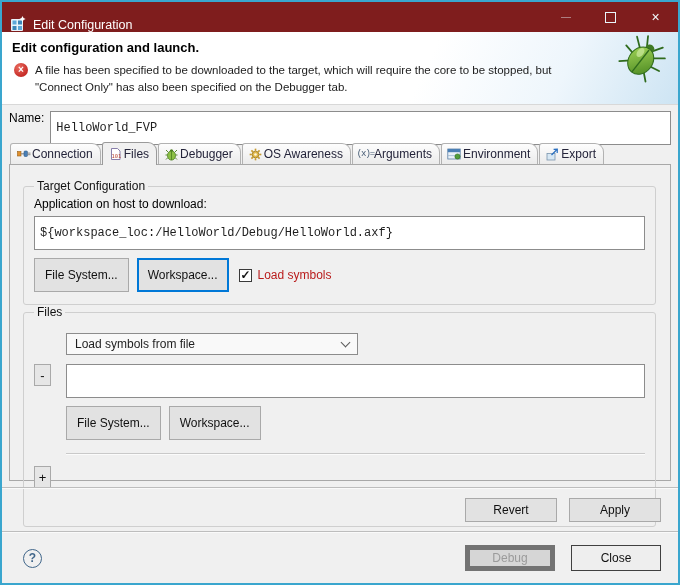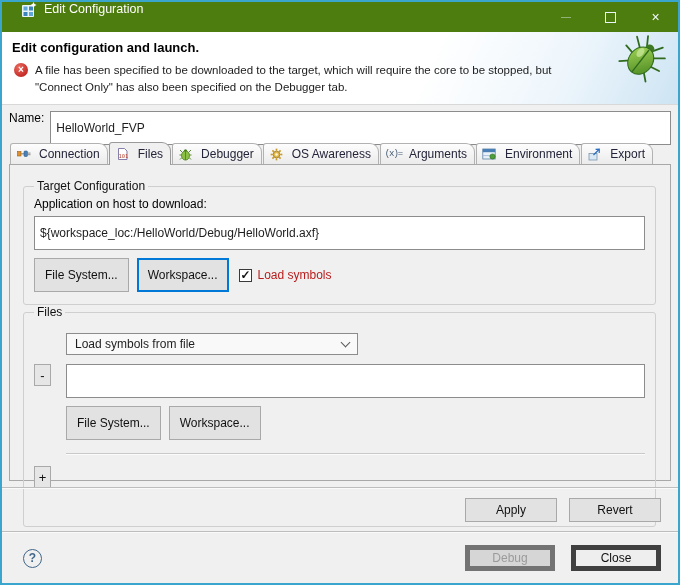--- a/index.html
+++ b/index.html
@@ -1,41 +1,41 @@
 <!DOCTYPE html>
 <html><head>
 <meta charset="utf-8">
 <style>
   html,body{margin:0;padding:0;background:#cfcfcf;font-family:"Liberation Sans",sans-serif;}
   .window{width:680px;height:585px;box-sizing:border-box;border:2px solid #3aa6ce;background:#f0f0f0;display:flex;flex-direction:column;overflow:hidden;}
   
-  .titlebar{height:30px;flex:0 0 30px;background:#4d7c0f;display:flex;align-items:flex-start;padding-left:19px;}
+  .titlebar{height:30px;flex:0 0 30px;background:#7f1d1d;display:flex;align-items:flex-end;padding-left:8px;}
   .title-icon{width:16px;height:16px;margin-right:7px;flex:0 0 16px;}
   .title-text{color:#ffffff;font-size:12.5px;flex:1 1 auto;white-space:nowrap;}
   .winbtn{width:45px;height:30px;display:flex;align-items:center;justify-content:center;color:#fff;}
   .winbtn.min .dash{width:10px;height:1px;background:#e8f4fa;opacity:.45;}
   .winbtn.max .sq{width:9px;height:9px;border:1px solid #eaf5fb;}
   .winbtn.close{font-size:14px;color:#f2fafd;}
   
   .header{height:73px;flex:0 0 73px;background:linear-gradient(115deg,#ffffff 62%,#eef6fc 82%,#cde4f3 100%);position:relative;padding:8px 12px 0 10px;box-sizing:border-box;border-bottom:1px solid #d8d8d8;}
   .header-title{font-size:13px;font-weight:bold;color:#000;}
   .error-row{display:flex;margin-top:7px;align-items:flex-start;}
   .error-icon{width:14px;height:14px;flex:0 0 14px;border-radius:50%;background:radial-gradient(circle at 35% 30%,#ea6a5e,#c62d28 70%);color:#fff;font-size:10px;line-height:14px;text-align:center;font-weight:bold;margin:1px 7px 0 2px;}
   .error-text{font-size:11.5px;line-height:16.5px;color:#1c1c1c;}
   .error-text div{white-space:nowrap;}
   .bug-wrap{position:absolute;top:1px;right:10px;}
   
   .body{flex:1 1 auto;display:flex;flex-direction:column;padding:6px 7px 0 7px;background:#f0f0f0;min-height:0;}
   .name-row{display:flex;height:24px;flex:0 0 24px;}
   .name-row label{font-size:12px;margin-right:6px;color:#000;}
-  input.text{height:34px;border:1px solid #8c8c8c;background:#fff;font-family:Liberation Sans, sans-serif;font-size:12px;color:#1e1e1e;padding:0 5px;box-sizing:border-box;outline:none;}
+  input.text{height:34px;border:1px solid #8c8c8c;background:#fff;font-family:Liberation Mono, monospace;font-size:12px;color:#1e1e1e;padding:0 5px;box-sizing:border-box;outline:none;}
   .name-input{flex:1 1 auto;}
   
   .tabs{display:flex;align-items:flex-end;margin-top:6px;padding-left:1px;position:relative;z-index:2;flex:0 0 23px;}
-  .tab{display:flex;align-items:center;gap:8px;font-size:12px;color:#24243a;height:20px;padding:0 7px 0 5px;border:1px solid #b2b2b2;border-bottom:none;border-radius:3px 9px 0 0;background:linear-gradient(#fdfdfd,#ebebeb);margin-right:1px;white-space:nowrap;}
+  .tab{display:flex;align-items:center;gap:1px;font-size:12px;color:#24243a;height:20px;padding:0 7px 0 5px;border:1px solid #b2b2b2;border-bottom:none;border-radius:3px 9px 0 0;background:linear-gradient(#fdfdfd,#ebebeb);margin-right:1px;white-space:nowrap;}
   .tab.selected{height:22px;background:#f0f0f0;border-color:#9a9a9a;position:relative;z-index:3;margin-bottom:-1px;}
   .ticon{display:inline-flex;width:15px;height:14px;align-items:center;justify-content:center;}
   .args-glyph{font-size:9px;color:#445a73;font-family:"Liberation Mono",monospace;letter-spacing:-1px;}
   
   .panel{flex:1 1 auto;border:1px solid #a8a8a8;background:#f0f0f0;padding:14px 14px 0 13px;box-sizing:border-box;min-height:0;}
   fieldset.group{border:1px solid #cfcfcf;border-radius:3px;margin:0;padding:2px 10px 12px 10px;}
   fieldset.group legend{font-size:12px;color:#111;padding:0 3px;}
   .field-label{font-size:12px;margin:2px 0 5px;color:#000;}
   .full{width:100%;}
   .row{display:flex;align-items:center;gap:8px;margin-top:8px;}
@@ -56,21 +56,21 @@
   .fg-bottom-pad{grid-column:1 / 3;height:26px;}
   
   .hsep{border-top:1px solid #bdbdbd;border-bottom:1px solid #fafafa;margin:0 -7px;}
   .panel-gap{height:6px;flex:0 0 6px;}
   .revert-row{height:42px;flex:0 0 42px;display:flex;align-items:center;justify-content:flex-end;gap:12px;padding-right:10px;}
   .btn.wide{width:92px;height:24px;}
   .bottom-bar{height:50px;flex:0 0 50px;display:flex;align-items:center;padding:0 10px;}
   .help{width:19px;height:19px;border-radius:50%;border:1.5px solid #40668a;color:#40668a;font-size:12px;font-weight:bold;display:flex;align-items:center;justify-content:center;margin-left:4px;box-sizing:border-box;}
   .spacer{flex:1 1 auto;}
   .btn.debug{width:90px;height:26px;background:#d6d6d6;color:#9b9b9b;border:5px solid #737373;margin-right:16px;}
-  .btn.close-btn{width:90px;height:26px;background:#eeeeee;border:5px solid #404040;}
+  .btn.close-btn{width:90px;height:26px;background:#eeeeee;border:1px solid #404040;}
 </style>
 </head>
 <body>
 
 <div class="window">
 
   <div class="titlebar">
     <span class="title-icon">
       <svg width="16" height="16" viewBox="0 0 16 16">
         <rect x="1" y="3" width="12" height="12" rx="1" fill="#e9f3fa"></rect>
@@ -257,22 +257,22 @@
           <div class="fg-bottom-pad"></div>
         </div>
       </fieldset>
 
     </div>
 
     <div class="panel-gap"></div>
     <div class="hsep"></div>
 
     <div class="revert-row">
+      <button class="btn wide">Revert</button>
       <button class="btn wide">Apply</button>
-      <button class="btn wide">Revert</button>
     </div>
 
     <div class="hsep"></div>
 
     <div class="bottom-bar">
       <span class="help">?</span>
       <span class="spacer"></span>
       <button class="btn debug" disabled="">Debug</button>
       <button class="btn close-btn">Close</button>
     </div>

